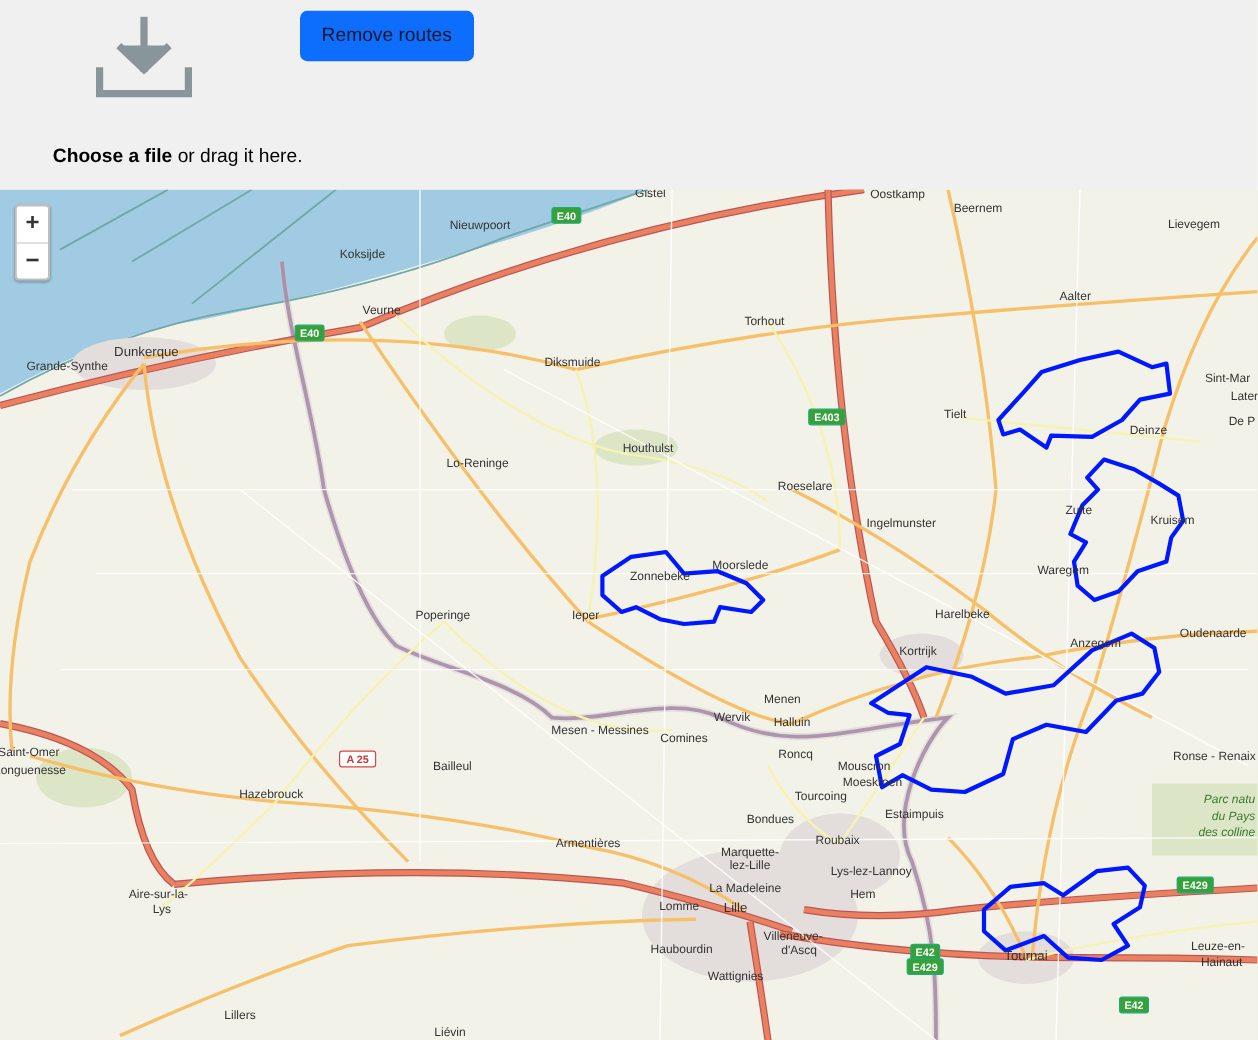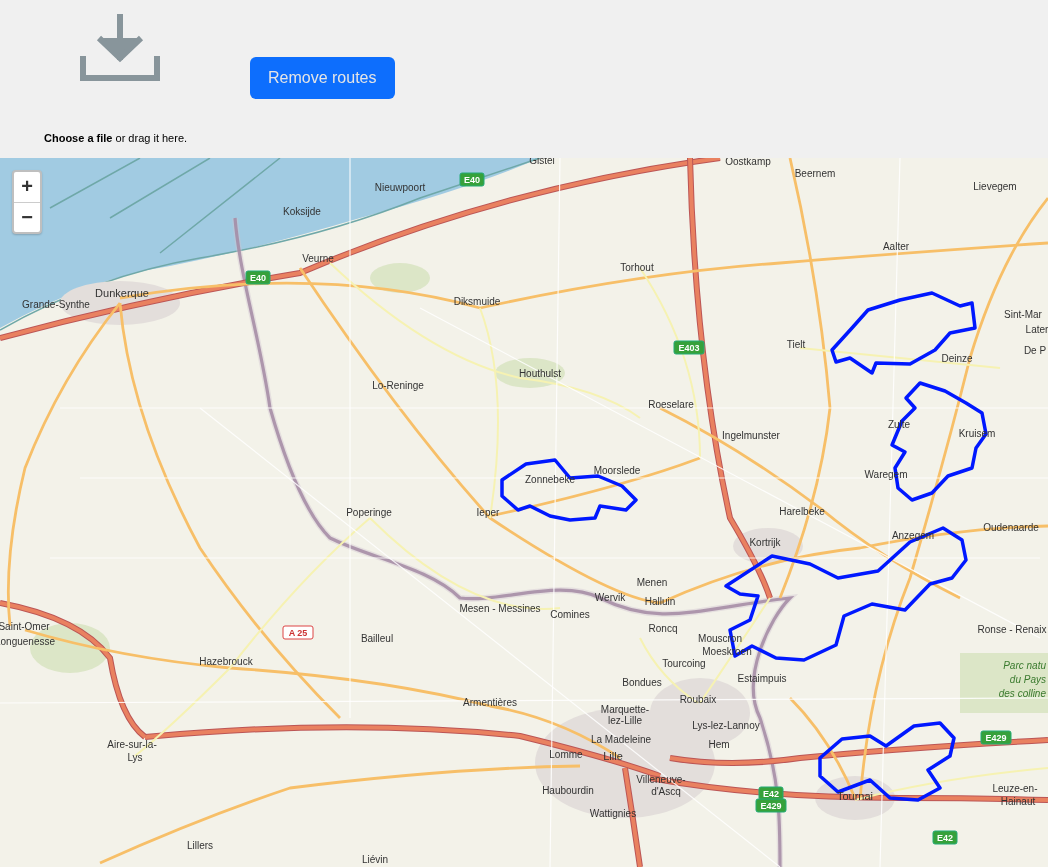--- a/index.html
+++ b/index.html
@@ -1,20 +1,20 @@
 <!DOCTYPE html>
 <html><head>
   <meta charset="utf-8">
   <style>
     * { margin: 0; padding: 0; box-sizing: border-box; }
     body { font-family: Arial, Helvetica, sans-serif; width: 1048px; height: 867px; overflow: hidden; }
     .header { background: #f0f0f0; height: 158px; position: relative; }
     .upload-icon { position: absolute; left: 75px; top: 10px; }
-    .btn-remove { position: absolute; left: 250px; top: 9px; background: #0d6efd; color: #e5e5e5; border: none; border-radius: 6px; padding: 12px 18px; font-size: 16px; cursor: pointer; margin-top: 48px; }
-    .file-prompt { position: absolute; left: 44px; top: 132px; font-size: 11px; }
+    .btn-remove { position: absolute; left: 250px; top: 9px; background: #0d6efd; color: #0f172a; border: none; border-radius: 6px; padding: 12px 18px; font-size: 16px; cursor: pointer; }
+    .file-prompt { position: absolute; left: 44px; top: 122px; font-size: 16px; }
     .file-prompt .bold { font-weight: bold; }
     .map-wrap { position: relative; width: 1048px; height: 709px; background: #e7ebd3; overflow: hidden; }
     .zoom-ctrl { position: absolute; left: 12px; top: 12px; z-index: 400; background: #fff; border: 2px solid rgba(0,0,0,0.25); border-radius: 4px; width: 30px; box-shadow: 0 1px 2px rgba(0,0,0,0.2);}
     .zoom-btn { display: block; width: 26px; height: 30px; line-height: 28px; text-align: center; font-size: 20px; font-weight: bold; color: #333; cursor: pointer; user-select: none; }
     .zoom-btn + .zoom-btn { border-top: 1px solid #ccc; }
     svg.base { position: absolute; top:0; left:0; }
     .sea { fill: #a1cbe2; }
     .land { fill: #f3f2e9; }
     .green { fill: #cdddb1; opacity:0.6;}
     .urban { fill: #e3dedb; }

